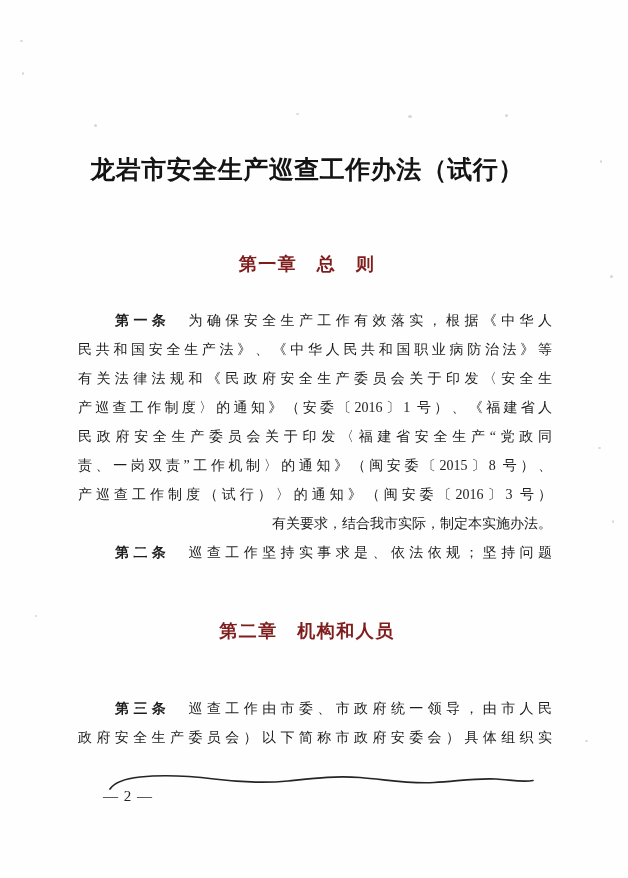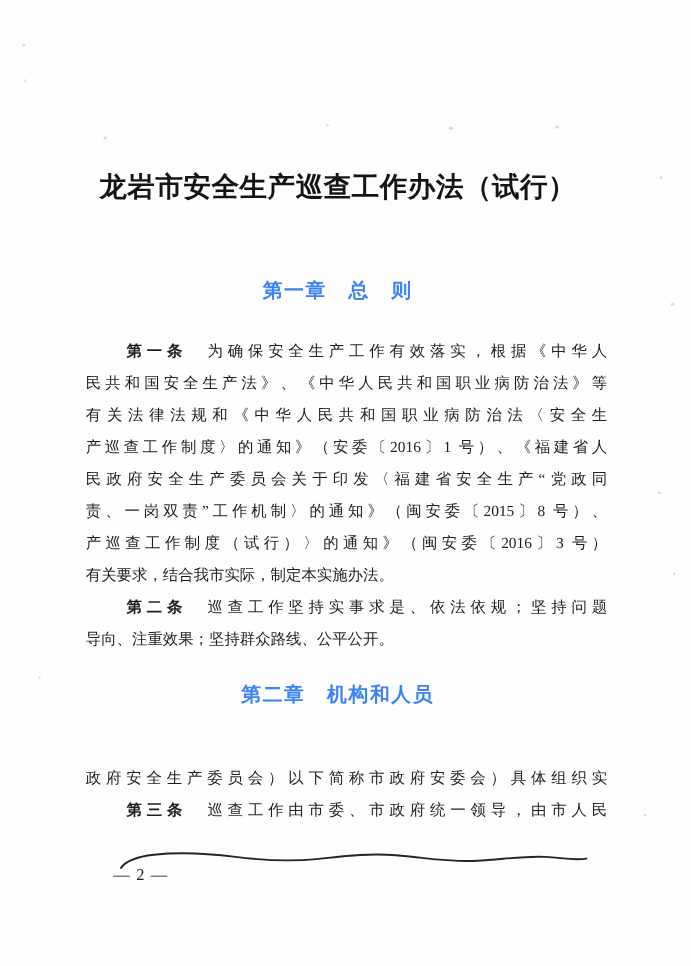--- a/index.html
+++ b/index.html
@@ -22,34 +22,34 @@
     color: #141414;
   }
   .chapter-heading {
     position: absolute;
     left: 0; right: 14px;
     text-align: center;
     font-size: 18px;
     font-weight: bold;
     font-family: "Liberation Sans", sans-serif;
     letter-spacing: 1.5px;
-    color: #3b82f6;
+    color: #7f1d1d;
   }
   #chapter1 { top: 252px; }
   #chapter2 { top: 619px; }
   .text-block {
     position: absolute;
     left: 78px;
     width: 474px;
     font-size: 14px;
     line-height: 29px;
   }
   #block1 { top: 306px; }
   #block2 { top: 694px; }
-  .line { height: 29px; text-align: left; }
+  .line { height: 29px; text-align: right; }
   .line.full { text-align: justify; text-align-last: justify; }
   .line.indent { text-indent: 37px; }
   .line .lead { font-weight: bold; }
   .page-number {
     position: absolute;
     left: 103px;
     top: 788px;
     font-size: 15px;
     letter-spacing: 1px;
     color: #222;
@@ -74,35 +74,34 @@
 
 <div class="page">
 
   <div class="doc-title">龙岩市安全生产巡查工作办法（试行）</div>
 
   <div class="chapter-heading" id="chapter1">第一章　总　则</div>
 
   <div class="text-block" id="block1">
       <div class="line full indent"><span class="lead">第一条</span>　为确保安全生产工作有效落实，根据《中华人</div>
       <div class="line full">民共和国安全生产法》、《中华人民共和国职业病防治法》等</div>
-      <div class="line full">有关法律法规和《中华人民共和国职业病防治法〈安全生</div>
+      <div class="line full">有关法律法规和《民政府安全生产委员会关于印发〈安全生</div>
       <div class="line full">产巡查工作制度〉的通知》（安委〔2016〕1 号）、《福建省人</div>
       <div class="line full">民政府安全生产委员会关于印发〈福建省安全生产“党政同</div>
       <div class="line full">责、一岗双责”工作机制〉的通知》（闽安委〔2015〕8 号）、</div>
       <div class="line full">产巡查工作制度（试行）〉的通知》（闽安委〔2016〕3 号）</div>
       <div class="line">有关要求，结合我市实际，制定本实施办法。</div>
       <div class="line full indent"><span class="lead">第二条</span>　巡查工作坚持实事求是、依法依规；坚持问题</div>
-      <div class="line">导向、注重效果；坚持群众路线、公平公开。</div>
     </div>
 
   <div class="chapter-heading" id="chapter2">第二章　机构和人员</div>
 
   <div class="text-block" id="block2">
+      <div class="line full indent"><span class="lead">第三条</span>　巡查工作由市委、市政府统一领导，由市人民</div>
       <div class="line full">政府安全生产委员会）以下简称市政府安委会）具体组织实</div>
-      <div class="line full indent"><span class="lead">第三条</span>　巡查工作由市委、市政府统一领导，由市人民</div>
     </div>
 
   <svg class="wavy-underline" viewBox="0 0 430 24" xmlns="http://www.w3.org/2000/svg">
     <path d="M4,20 C8,14 16,10 34,8 C58,5.5 84,7 108,10 C132,13 156,14.5 182,12 C206,9.5 228,6.5 254,8.5 C280,10.5 302,15 328,13.5 C350,12.5 368,9 390,10 C404,10.7 416,13.5 427,11.5" stroke="#242424" stroke-width="1.7" fill="none" stroke-linecap="round"></path>
   </svg>
 
   <div class="page-number">— 2 —</div>
 
   <div class="speck" style="left:20px; top:40px; width:3px; height:2px;"></div>
   <div class="speck" style="left:22px; top:72px; width:2px; height:3px;"></div>

